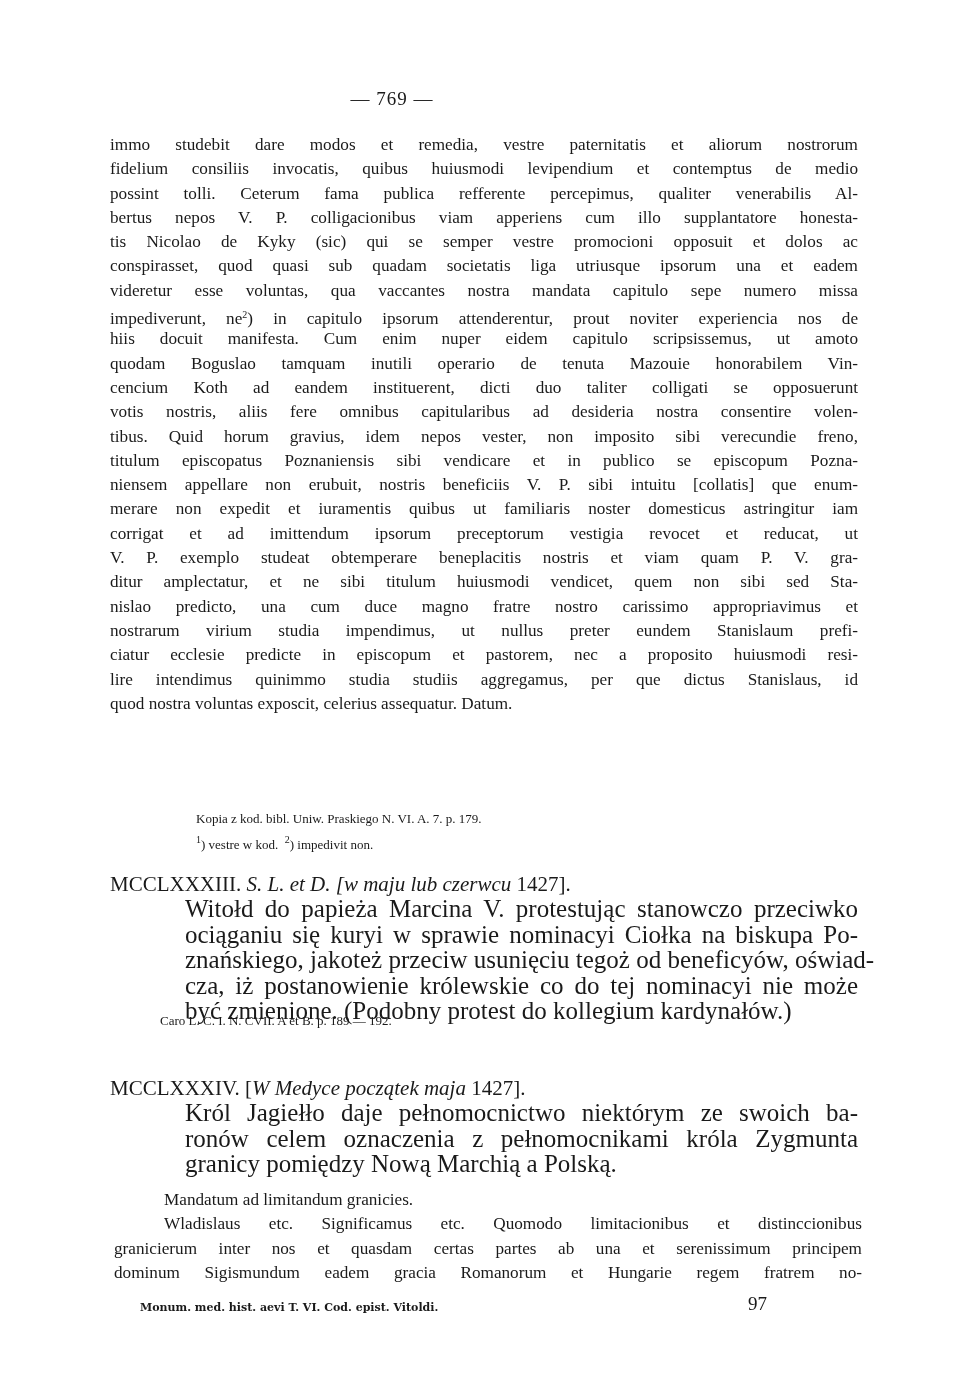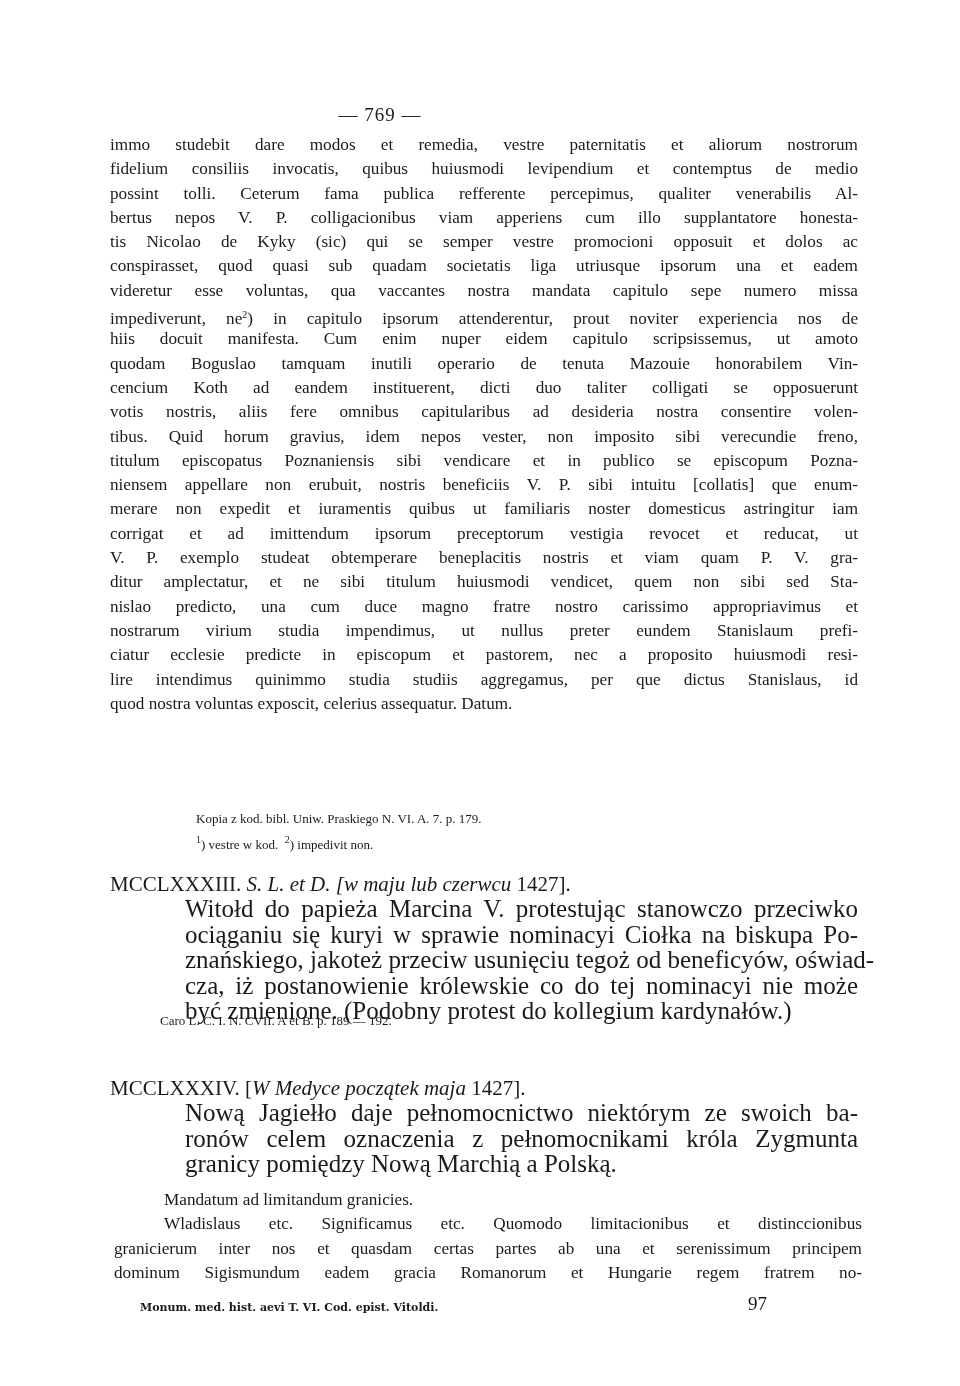--- a/index.html
+++ b/index.html
@@ -1,19 +1,19 @@
 <!DOCTYPE html>
 <html><head>
 <meta charset="utf-8">
 <style>
   html, body { margin: 0; padding: 0; background: #ffffff; }
   body { width: 960px; height: 1386px; position: relative; overflow: hidden;
          font-family: "Liberation Serif", "DejaVu Serif", serif; color: #1a1a1a; }
-  .page-number { position: absolute; top: 88px; left: 0; width: 760px; text-align: center;
-                 font-size: 19px; letter-spacing: 1px; margin-top: 16px; }
+  .page-number { position: absolute; top: 88px; left: 12px; width: 760px; text-align: center;
+                 font-size: 19px; letter-spacing: 1px; }
   .body-text { position: absolute; left: 110px; width: 748px; top: 133px;
                font-size: 17.2px; line-height: 24.3px; text-align: justify; }
   .body-text .line { display: block; text-align: justify; text-align-last: justify; white-space: nowrap; height: 24.3px; }
   .body-text .line.last { text-align-last: left; }
   .sub { font-size: 11px; vertical-align: -3px; }
   .sup { font-size: 10px; vertical-align: 6px; }
   .note { position: absolute; left: 160px; font-size: 13px; line-height: 21px; margin-left: 36px; }
   .heading { position: absolute; left: 110px; font-size: 21px; white-space: nowrap; }
   .heading i { font-style: italic; }
   .summary { position: absolute; left: 185px; width: 673px; font-size: 25px; line-height: 25.5px; }
@@ -78,21 +78,21 @@
   <span class="line last">być zmienione. (Podobny protest do kollegium kardynałów.)</span>
 </div>
 <div class="source" style="top:1013px;">Caro L. C. I. N. CVII. A et B. p. 189 — 192.</div>
 
 <div class="heading" style="top:1076px;">
   <span>MCCLXXXIV.</span>
   <span>[</span><i>W Medyce początek maja</i>
   <span>1427].</span>
 </div>
 <div class="summary" style="top:1100px;">
-  <span class="line">Nową Jagiełło daje pełnomocnictwo niektórym ze swoich ba-</span>
+  <span class="line">Król Jagiełło daje pełnomocnictwo niektórym ze swoich ba-</span>
   <span class="line">ronów celem oznaczenia z pełnomocnikami króla Zygmunta</span>
   <span class="line last">granicy pomiędzy Nową Marchią a Polską.</span>
 </div>
 
 <div class="body2" style="top:1188px;">
   <span class="line indent" style="text-align-last:left;">Mandatum ad limitandum granicies.</span>
   <span class="line indent" style="padding-left:50px;">Wladislaus etc. Significamus etc. Quomodo limitacionibus et distinccionibus</span>
   <span class="line">granicierum inter nos et quasdam certas partes ab una et serenissimum principem</span>
   <span class="line">dominum Sigismundum eadem gracia Romanorum et Hungarie regem fratrem no-</span>
 </div>

